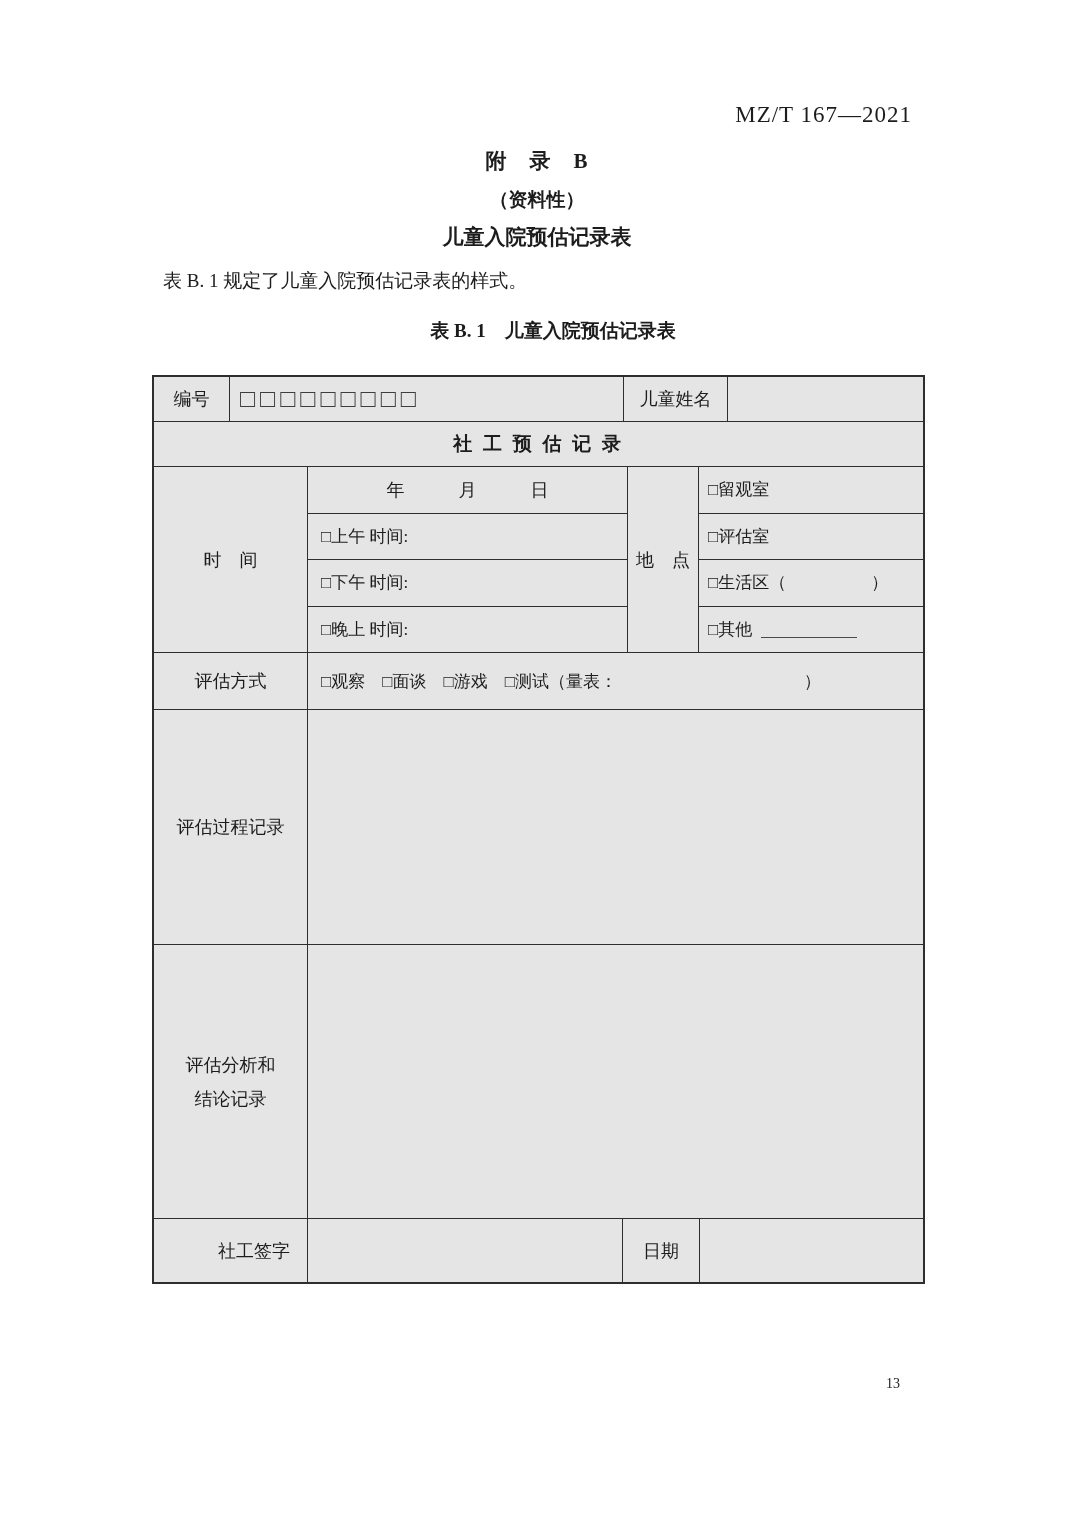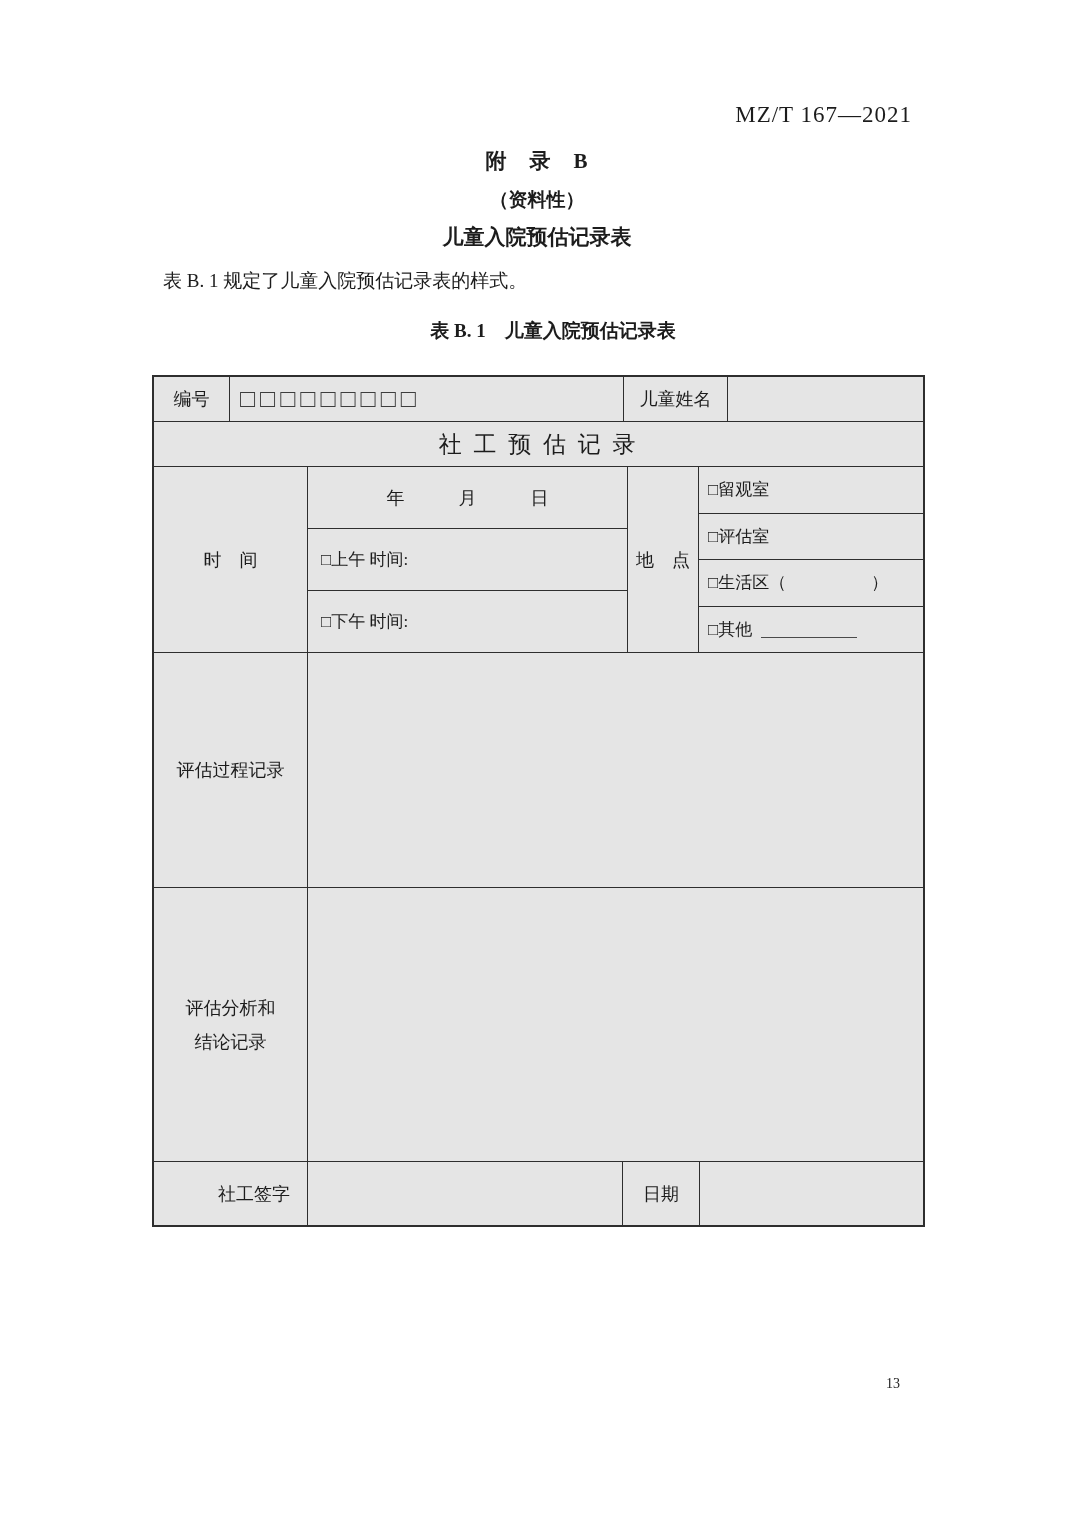--- a/index.html
+++ b/index.html
@@ -37,21 +37,21 @@
   .td:first-child { border-left: none; }
   .center { justify-content: center; }
 
   .r-id { height: 44px; }
   .c-id-label { width: 75px; font-size: 18px; }
   .c-id-boxes { width: 394px; padding-left: 10px; font-size: 25px; letter-spacing: 5px; color: #3d3d3d; }
   .c-name-label { width: 104px; font-size: 18px; }
   .c-fill { flex: 1; }
 
   .r-section { height: 45px; }
-  .c-section { flex: 1; font-weight: normal; font-size: 23px; letter-spacing: 3px; }
+  .c-section { flex: 1; font-weight: bold; font-size: 19px; letter-spacing: 3px; }
 
   .r-timeloc { height: 186px; }
   .c-time-label { width: 153px; font-size: 18px; }
   .c-stack { display: flex; flex-direction: column; align-items: stretch; padding: 0; }
   .c-time-rows { width: 320px; }
   .sub-row {
     flex: 1; display: flex; align-items: center;
     border-top: 1.5px solid #2e2e2e; font-size: 17px; padding-left: 13px;
   }
   .sub-row:first-child { border-top: none; }
@@ -107,33 +107,38 @@
   <div class="tr r-section">
     <div class="td c-section center">社 工 预 估 记 录</div>
   </div>
 
   <div class="tr r-timeloc">
     <div class="td c-time-label center">时　间</div>
     <div class="td c-stack c-time-rows">
       <div class="sub-row date-row">年　　　月　　　日</div>
       <div class="sub-row">□上午 时间:</div>
       <div class="sub-row">□下午 时间:</div>
+      <div class="sub-row">□晚上 时间:</div>
     </div>
     <div class="td c-loc-label center">地　点</div>
     <div class="td c-stack c-loc-opts">
       <div class="sub-row">□留观室</div>
       <div class="sub-row">□评估室</div>
       <div class="sub-row">□生活区（　　　　　）</div>
       <div class="sub-row">
         <span>□其他</span>
         <span class="uline"></span>
       </div>
     </div>
   </div>
 
+  <div class="tr r-method">
+    <div class="td c-method-label center">评估方式</div>
+    <div class="td c-method-opts">□观察　□面谈　□游戏　□测试（量表：　　　　　　　　　　　）</div>
+  </div>
 
   <div class="tr r-process">
     <div class="td c-big-label center">评估过程记录</div>
     <div class="td c-fill"></div>
   </div>
 
   <div class="tr r-conclusion">
     <div class="td c-big-label center">
       <span>评估分析和</span>
       <span>结论记录</span>

